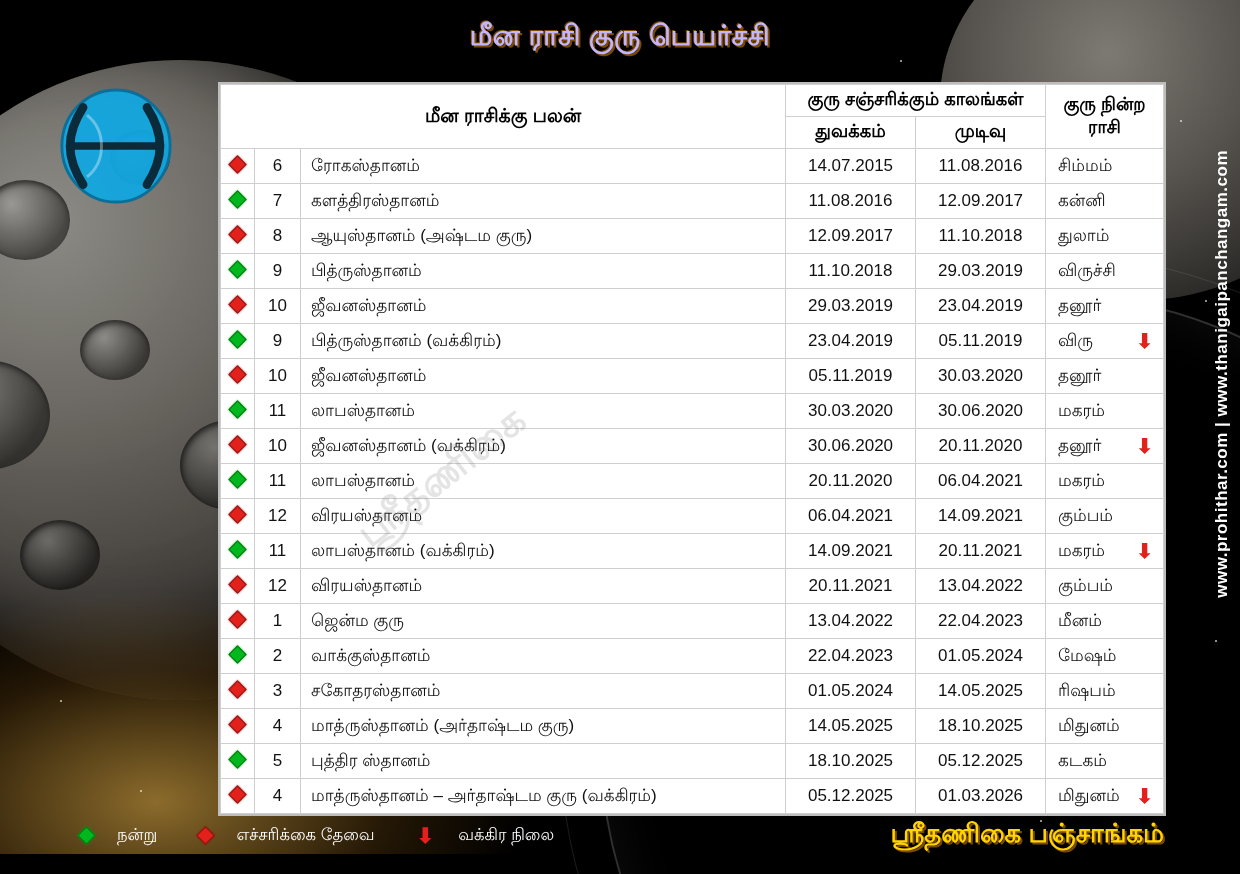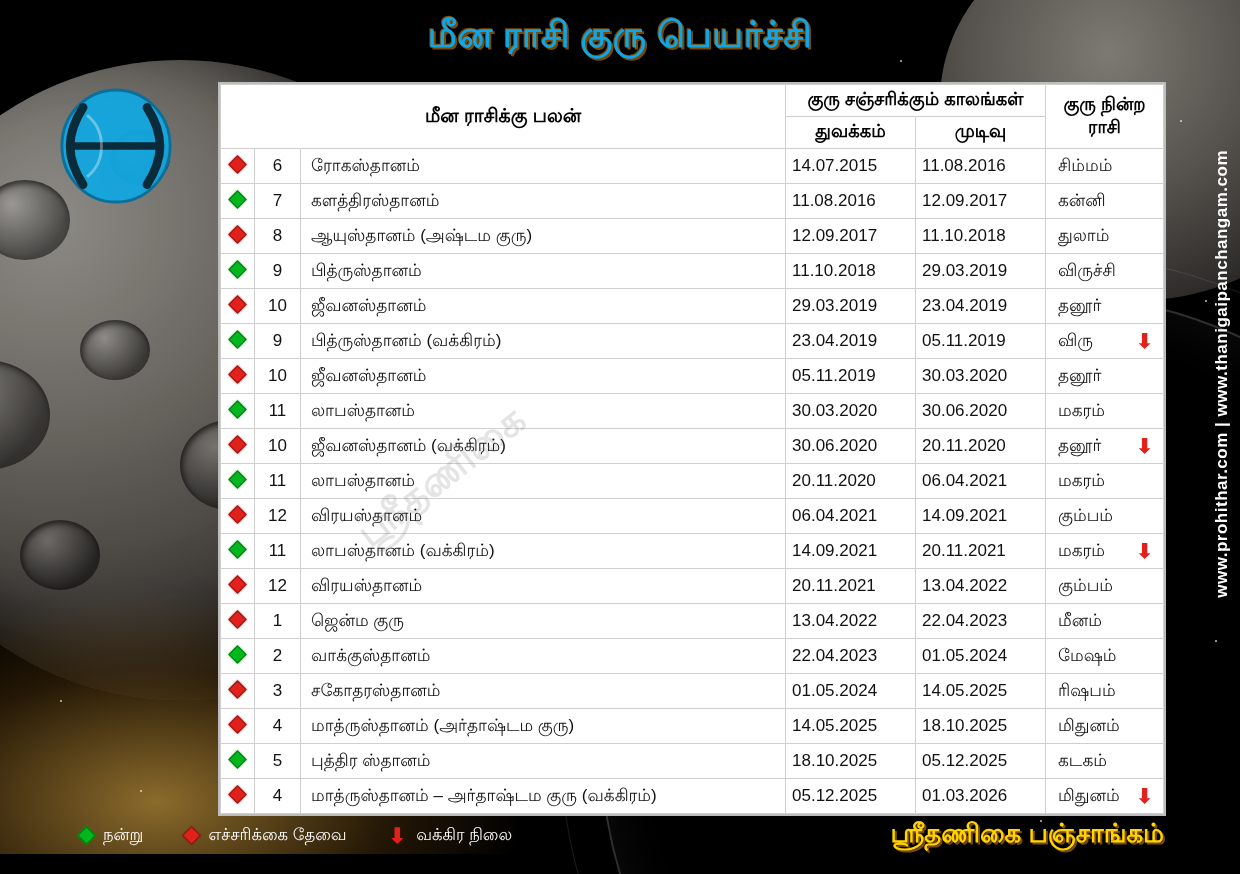--- a/index.html
+++ b/index.html
@@ -55,22 +55,22 @@
 
   
   #title-bar {
     position:absolute; left:0; top:6px; width:1240px; height:62px;
     display:flex; align-items:center; justify-content:center;
     z-index:5;
   }
   #title-bar .t-main {
     font-family:"Liberation Sans", sans-serif;
     font-weight:bold;
-    font-size:36px;
-    color:#0ea5e9;
+    font-size:28px;
+    color:#c4b5fd;
     letter-spacing:.5px;
     text-shadow: 2px 2px 0 #7a4a00, -1px -1px 0 #7a4a00, 0 0 6px rgba(0,0,0,.9);
     white-space:nowrap;
   }
   #title-bar .t-years {
     font-weight:bold; font-size:31px; color:#ffffff;
     margin-left:10px;
     text-shadow: 2px 2px 0 #222, 0 0 6px rgba(0,0,0,.9);
     white-space:nowrap;
   }
@@ -108,21 +108,21 @@
   th, td { border:1px solid #cfcfcf; }
   thead th {
     font-weight:bold; color:#000; font-size:19px; padding:17px 8px; text-align:center;
     background:#fff;
   }
   thead th.sub { font-size:18px; font-weight:bold; padding:4px 6px; }
   tbody td { font-size:17px; color:#111; padding:3px 6px; height:35px; }
   .c-dia { width:34px; text-align:center; }
   .c-num { width:46px; text-align:center; font-size:17px; }
   .c-txt { text-align:left; padding-left:10px; }
-  .c-date { width:130px; text-align:left; }
+  .c-date { width:130px; text-align:center; }
   .c-rasi { width:118px; text-align:left; padding-left:12px; position:relative;margin-top:44px; }
   .c-rasi .arrow { color:#e2211c; font-weight:bold; font-size:20px; float:right; margin-right:4px; line-height:1; }
 
   .dia {
     display:inline-block; width:13px; height:13px; transform:rotate(45deg);
     border:1px solid rgba(0,0,0,.35);
   }
   .dia.good { background:#00b81d; box-shadow:0 0 2px #0a0; }
   .dia.warn { background:#e2211c; box-shadow:0 0 2px #900; }
 
@@ -133,21 +133,21 @@
     color:rgba(120,120,120,.20);
     font-size:40px; font-weight:bold;
     z-index:7; pointer-events:none; white-space:nowrap;
   }
 
   
   #legend {
     position:absolute; left:80px; bottom:28px; width:760px; height:34px;
     display:flex; align-items:center; gap:42px; z-index:6;
   }
-  #legend .item { display:flex; align-items:center; gap:10px; color:#fff; font-size:16.5px;margin-top:12px; }
+  #legend .item { display:flex; align-items:center; gap:24px; color:#fff; font-size:16.5px;margin-top:12px; }
   #legend .arrow { color:#e2211c; font-size:21px; font-weight:bold; line-height:1; }
 
   #brand {
     position:absolute; right:76px; bottom:22px; z-index:6;
     font-size:26px; font-weight:bold; color:#ffd400;
     text-shadow: 2px 2px 0 #7a4a00, 0 0 5px rgba(0,0,0,.9);
     white-space:nowrap;
   }
 </style>
 </head>

